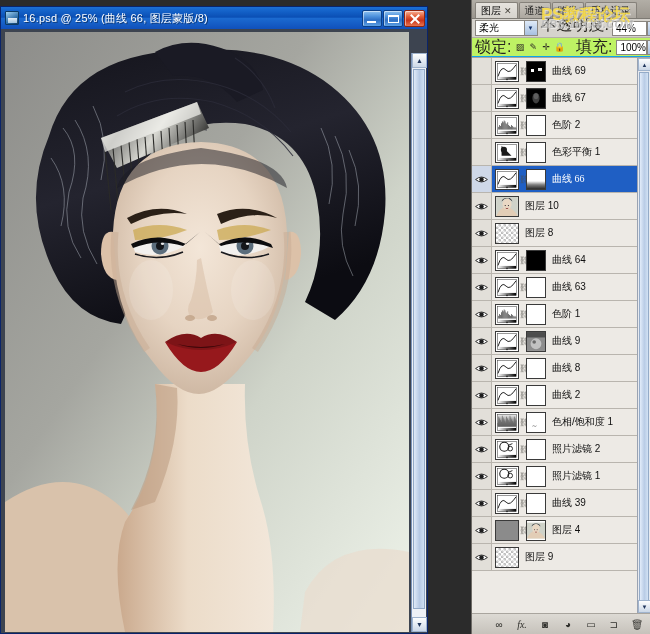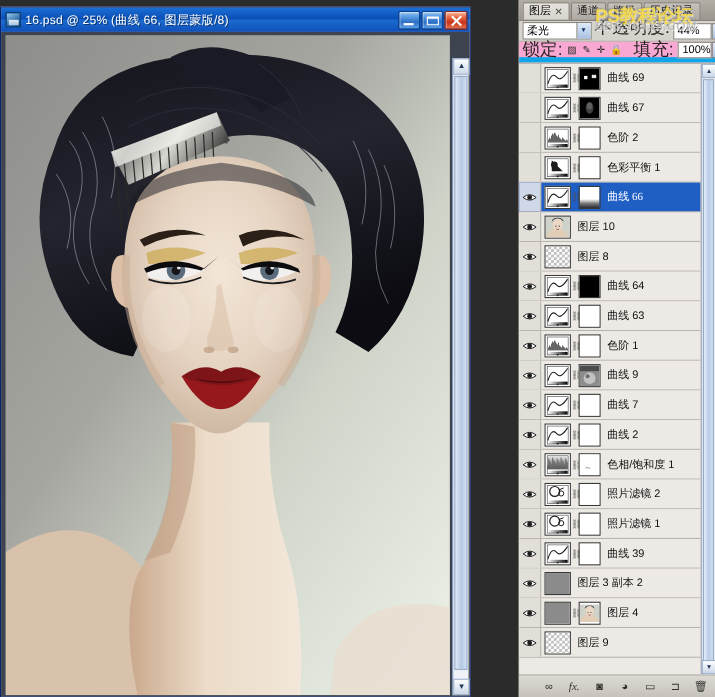--- a/index.html
+++ b/index.html
@@ -138,22 +138,22 @@
     padding-left:3px; position:relative;
   }
   .numfield .arrow {
     position:absolute; right:-13px; top:-1px; height:15px; width:12px;
     background: linear-gradient(180deg,#dfeaf8,#a7c0e0); border:1px solid #8a8680;
     display:flex; align-items:center; justify-content:center; font-size:6px; color:#10306a;
   }
 
   #lockbar {
     height: 19px; display:flex; align-items:center; gap:4px;
-    padding: 1px 3px; border-bottom: 5px solid #0ea5e9;
-    background: #f9a8d4;
+    padding: 1px 3px; border-bottom: 1px solid #0ea5e9;
+    background: #bef264;
   }
   .lockicon {
     width:11px; height:11px; display:flex; align-items:center; justify-content:center;
     font-size:9px; color:#2d2a25;
   }
 
   #layerlist {
     position: relative; flex: 1 1 auto; background: #edeae5;
     overflow: hidden; border-top:1px solid #a9a59e;
   }
@@ -760,21 +760,21 @@
                     <stop offset="1" stop-color="#000"></stop>
                   </linearGradient>
                 </defs>
                 <rect x="1.5" y="1.5" width="21" height="18" fill="none" stroke="#444" stroke-width="0.6"></rect>
                 <polygon points="12,20.5 10.6,18.6 13.4,18.6" fill="#222"></polygon>
               </svg></div>
             <span class="linkicon">⛓</span>
             <div class="mask">
               <div style="width:100%;height:100%;background:#fff"></div>
             </div>
-            <span class="lname">曲线 7</span>
+            <span class="lname">曲线 8</span>
           </div>
           <div class="layerrow">
             <div class="eyecell">
               <span class="eye">
                 <svg width="13" height="9" viewBox="0 0 13 9">
                   <path d="M0.6 4.5 Q6.5 -0.4 12.4 4.5 Q6.5 9.4 0.6 4.5 Z" fill="#fff" stroke="#1d1d1d" stroke-width="0.9"></path>
                   <circle cx="6.5" cy="4.5" r="2.2" fill="#1d1d1d"></circle>
                 </svg>
               </span>
             </div>
@@ -946,34 +946,20 @@
               <span class="eye">
                 <svg width="13" height="9" viewBox="0 0 13 9">
                   <path d="M0.6 4.5 Q6.5 -0.4 12.4 4.5 Q6.5 9.4 0.6 4.5 Z" fill="#fff" stroke="#1d1d1d" stroke-width="0.9"></path>
                   <circle cx="6.5" cy="4.5" r="2.2" fill="#1d1d1d"></circle>
                 </svg>
               </span>
             </div>
             <div class="thumb">
               <div style="width:100%;height:100%;background:#8b8b8b"></div>
             </div>
-            <span class="lname">图层 3 副本 2</span>
-          </div>
-          <div class="layerrow">
-            <div class="eyecell">
-              <span class="eye">
-                <svg width="13" height="9" viewBox="0 0 13 9">
-                  <path d="M0.6 4.5 Q6.5 -0.4 12.4 4.5 Q6.5 9.4 0.6 4.5 Z" fill="#fff" stroke="#1d1d1d" stroke-width="0.9"></path>
-                  <circle cx="6.5" cy="4.5" r="2.2" fill="#1d1d1d"></circle>
-                </svg>
-              </span>
-            </div>
-            <div class="thumb">
-              <div style="width:100%;height:100%;background:#8b8b8b"></div>
-            </div>
             <span class="linkicon">⛓</span>
             <div class="mask"><svg viewBox="0 0 24 21" width="100%" height="100%">
                 <rect width="24" height="21" fill="#cfd2c9"></rect>
                 <path d="M0 21 Q5 10 12 11 Q19 12 24 21 Z" fill="#e2cdb6"></path>
                 <ellipse cx="12" cy="8" rx="5" ry="6" fill="#ead8c4"></ellipse>
                 <path d="M6 5 Q12 -2 18 5 Q17 1 12 1 Q7 1 6 5 Z" fill="#1f1f28"></path>
                 <rect x="9.5" y="9" width="1.2" height="1" fill="#2a2a30"></rect>
                 <rect x="13" y="9" width="1.2" height="1" fill="#2a2a30"></rect>
                 <path d="M10.6 12.4 Q12 13.4 13.4 12.4" stroke="#8c3a36" stroke-width="0.9" fill="none"></path>
               </svg></div>

